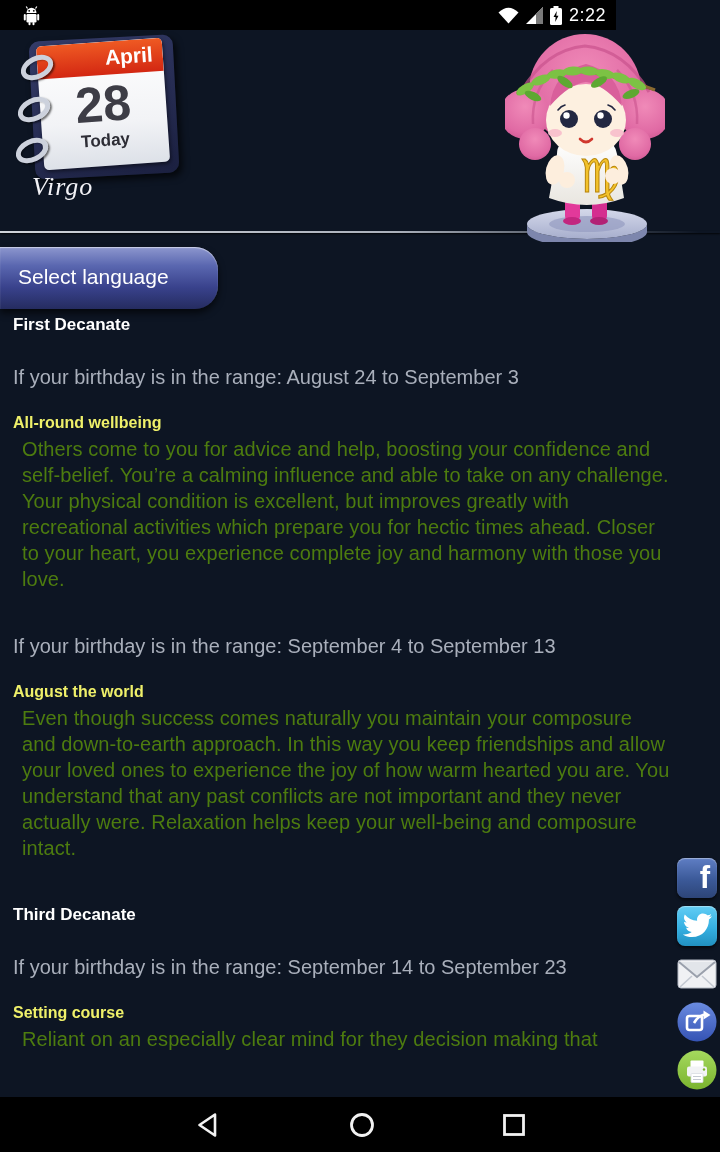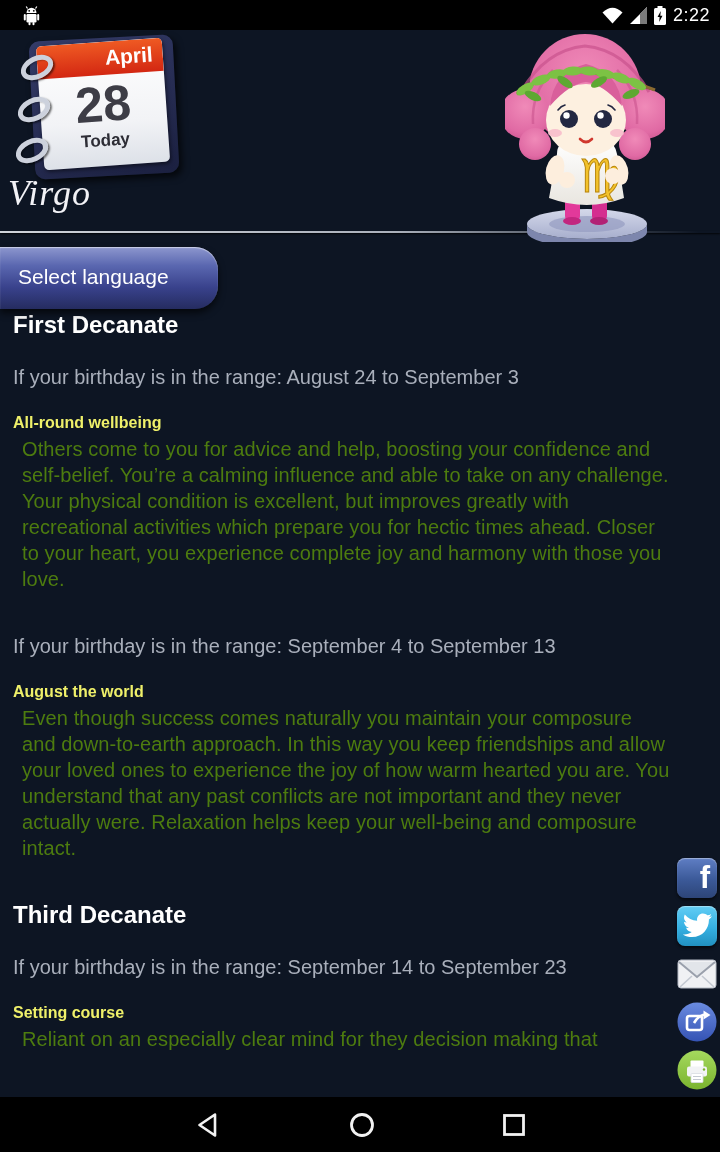--- a/index.html
+++ b/index.html
@@ -4,21 +4,21 @@
 <style>
   html,body{margin:0;padding:0;}
   body{
     width:720px;height:1152px;position:relative;overflow:hidden;
     background:#0d1523;
     font-family:"Liberation Sans", sans-serif;
     -webkit-font-smoothing:antialiased;
   }
   
   .statusbar{
-    position:absolute;top:0;left:0;width:720px;height:30px;background:#000;
+    position:absolute;top:0;left:0;width:616px;height:30px;background:#000;
     display:flex;align-items:center;z-index:30;
   }
   .sb-left{margin-left:22px;display:flex;align-items:center;}
   .sb-right{margin-left:auto;display:flex;align-items:center;gap:7px;padding-right:10px;}
   .sb-time{color:#fff;font-size:18px;letter-spacing:.5px;}
   
   .calendar{position:absolute;left:14px;top:36px;width:170px;height:148px;z-index:3;}
   .cal-back{
     position:absolute;left:18px;top:2px;width:144px;height:138px;
     background:linear-gradient(160deg,#343b68,#1b2040);border-radius:10px;
@@ -37,42 +37,42 @@
   }
   .cal-day{font-size:50px;font-weight:bold;color:#3d3d46;text-align:center;line-height:52px;margin-top:3px;}
   .cal-today{font-size:17px;font-weight:bold;color:#2d2d35;text-align:center;margin-top:1px;}
   .ring{
     position:absolute;width:24px;height:13px;border:5px solid #ccd1dc;border-radius:50%;
     transform:rotate(-26deg);
     box-shadow:inset 1px 1px 2px rgba(0,0,0,.45), 1px 2px 2px rgba(0,0,0,.55);
   }
   .r1{left:6px;top:20px;} .r2{left:3px;top:62px;} .r3{left:1px;top:103px;}
   .virgo-title{
-    position:absolute;left:8px;top:172px;z-index:3;
+    position:absolute;left:32px;top:172px;z-index:3;
     font-family:"Liberation Serif", serif;font-style:italic;
-    font-size:36px;color:#f2f2f6;letter-spacing:1px;
+    font-size:26px;color:#f2f2f6;letter-spacing:1px;
   }
   .mascot{position:absolute;left:505px;top:32px;width:160px;height:210px;z-index:4;}
   
   .divider{
     position:absolute;left:0;top:231px;width:720px;height:2px;z-index:2;
     background:linear-gradient(90deg,#cfd3da 0%,#aab0bb 55%,rgba(170,176,187,0) 97%);
     box-shadow:0 1px 2px rgba(0,0,0,.8);
   }
   .lang-btn{
     position:absolute;left:0;top:247px;width:218px;height:62px;z-index:2;
     border:none;border-radius:0 23px 23px 0;cursor:pointer;
     background:linear-gradient(180deg,#8d97ce 0%,#5a67b0 30%,#39428c 65%,#252c60 100%);
     box-shadow:0 4px 7px rgba(0,0,0,.65), inset 0 1px 1px rgba(255,255,255,.55);
     color:#fff;font-size:21px;font-family:"Liberation Sans", sans-serif;
     text-align:left;padding:0 0 2px 18px;
   }
   
   .content{position:absolute;left:13px;top:292px;width:658px;z-index:1;color:#f6f6f8;}
-  .sec-title{font-size:24px;font-weight:bold;color:#fff;line-height:26px;margin:0 0 26px 0;}
+  .sec-title{font-size:17px;font-weight:bold;color:#fff;line-height:26px;margin:0 0 26px 0;}
   .sec-range{font-size:20px;color:#a9afbb;line-height:26px;margin:0 0 20px 0;}
   .sec-sub{font-size:16px;font-weight:bold;color:#eff06a;line-height:26px;margin:0;}
   .sec-body{font-size:20px;line-height:26px;margin:0 0 41px 9px;color:#4d7c0f;letter-spacing:.1px;}
   .decanate:first-child{margin-top:20px;}
   
   .social-col{position:absolute;right:3px;top:858px;z-index:10;display:flex;flex-direction:column;gap:8px;}
   .soc{width:40px;height:40px;cursor:pointer;position:relative;}
   .soc-fb{
     border-radius:8px;background:linear-gradient(180deg,#5f7ec4 0%,#3b5998 55%,#2d4578 100%);
     box-shadow:0 2px 3px rgba(0,0,0,.6), inset 0 1px 1px rgba(255,255,255,.4);

